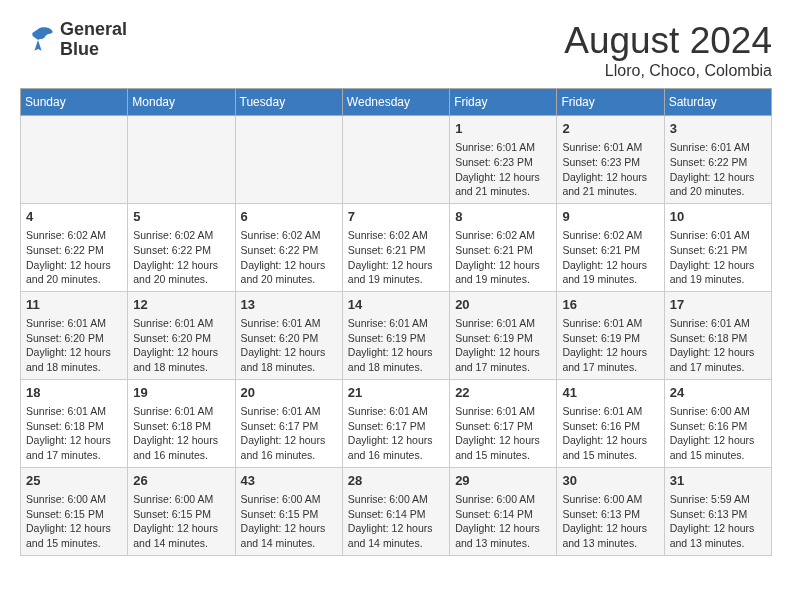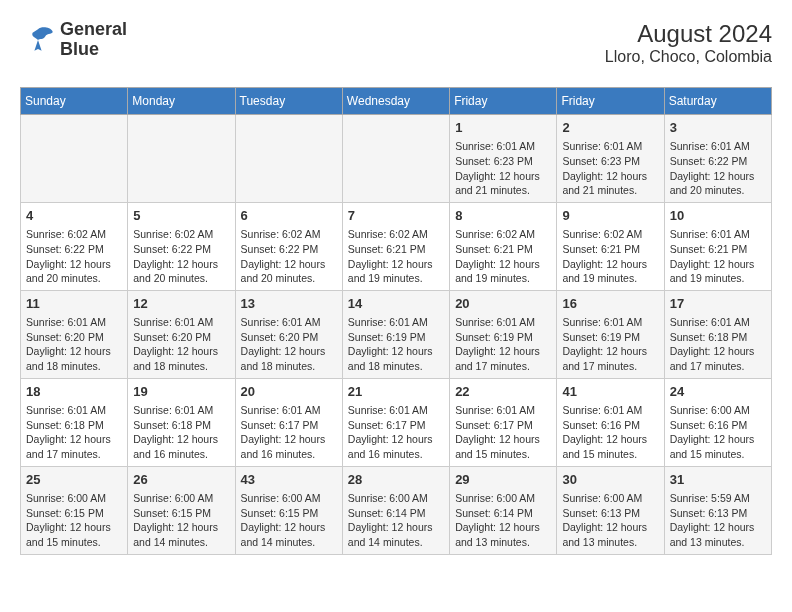--- a/index.html
+++ b/index.html
@@ -7,21 +7,21 @@
       font-family: Arial, sans-serif;
       background: #fff;
       width: 792px;
       min-height: 612px;
       padding: 20px;
     }
     .header {
       display: flex;
       justify-content: space-between;
       align-items: flex-start;
-      margin-bottom: 21px;
+      margin-bottom: 8px;
     }
     .logo {
       display: flex;
       align-items: center;
       gap: 4px;
     }
     .logo-text {
       display: flex;
       flex-direction: column;
       font-size: 18px;
@@ -31,21 +31,21 @@
     }
     .logo-text span:first-child { color: #333; }
     .logo-bird {
       width: 36px;
       height: 36px;
     }
     .title-block {
       text-align: right;
     }
     .title-block h1 {
-      font-size: 24px;
+      font-size: 37px;
       font-weight: normal;
       color: #333;
     }
     .title-block h2 {
       font-size: 16px;
       font-weight: normal;
       color: #333;
     }
     table {
       width: 100%;

